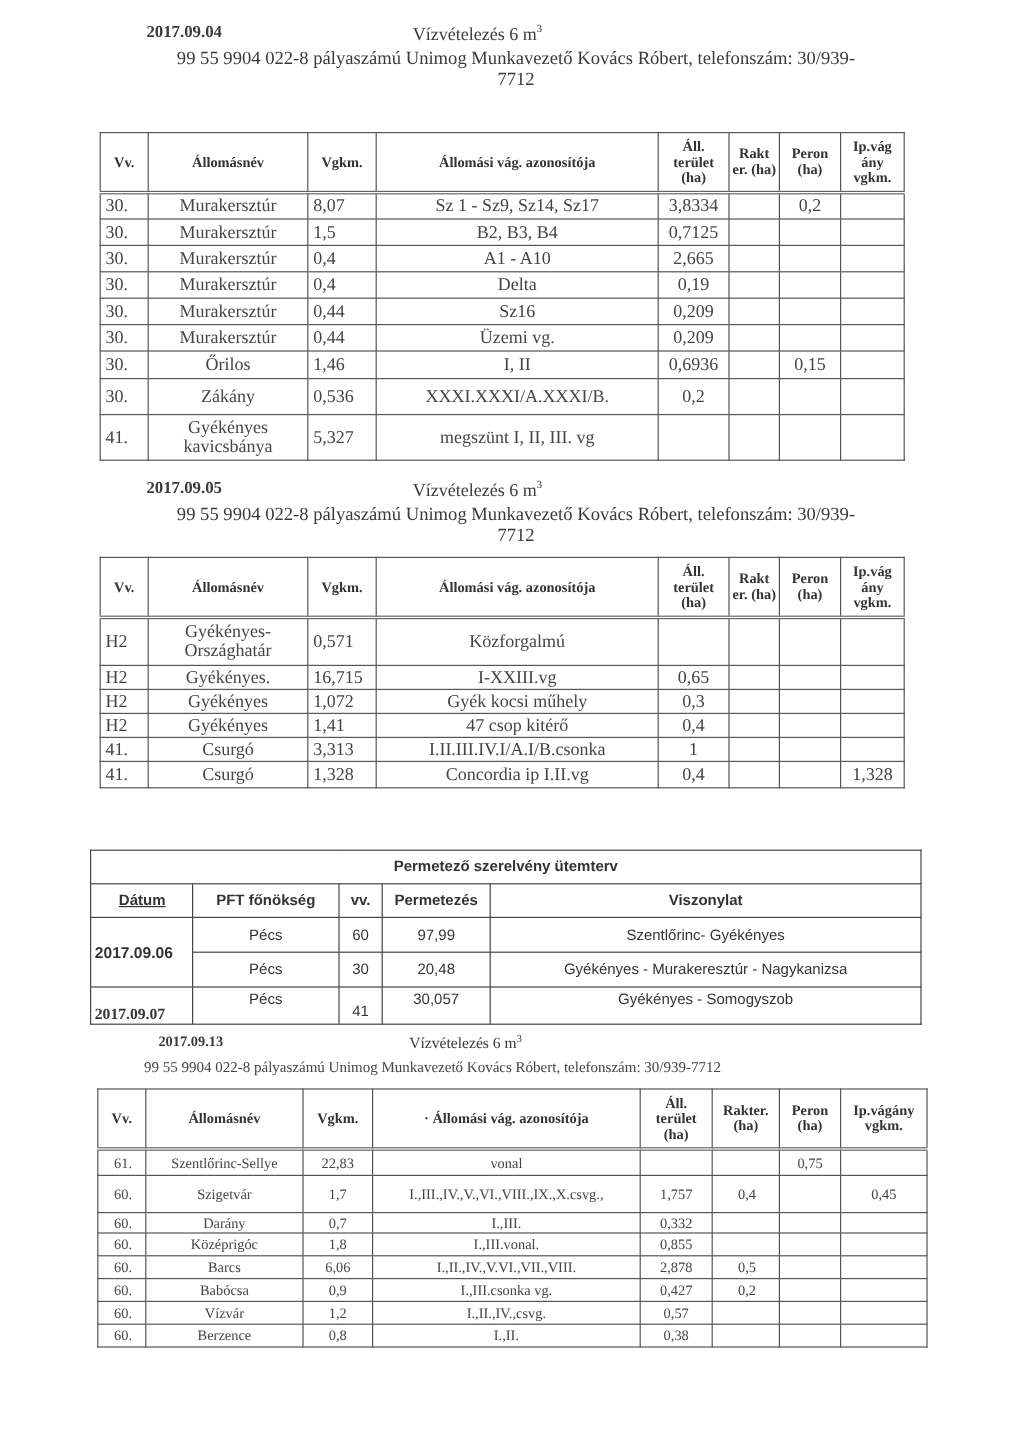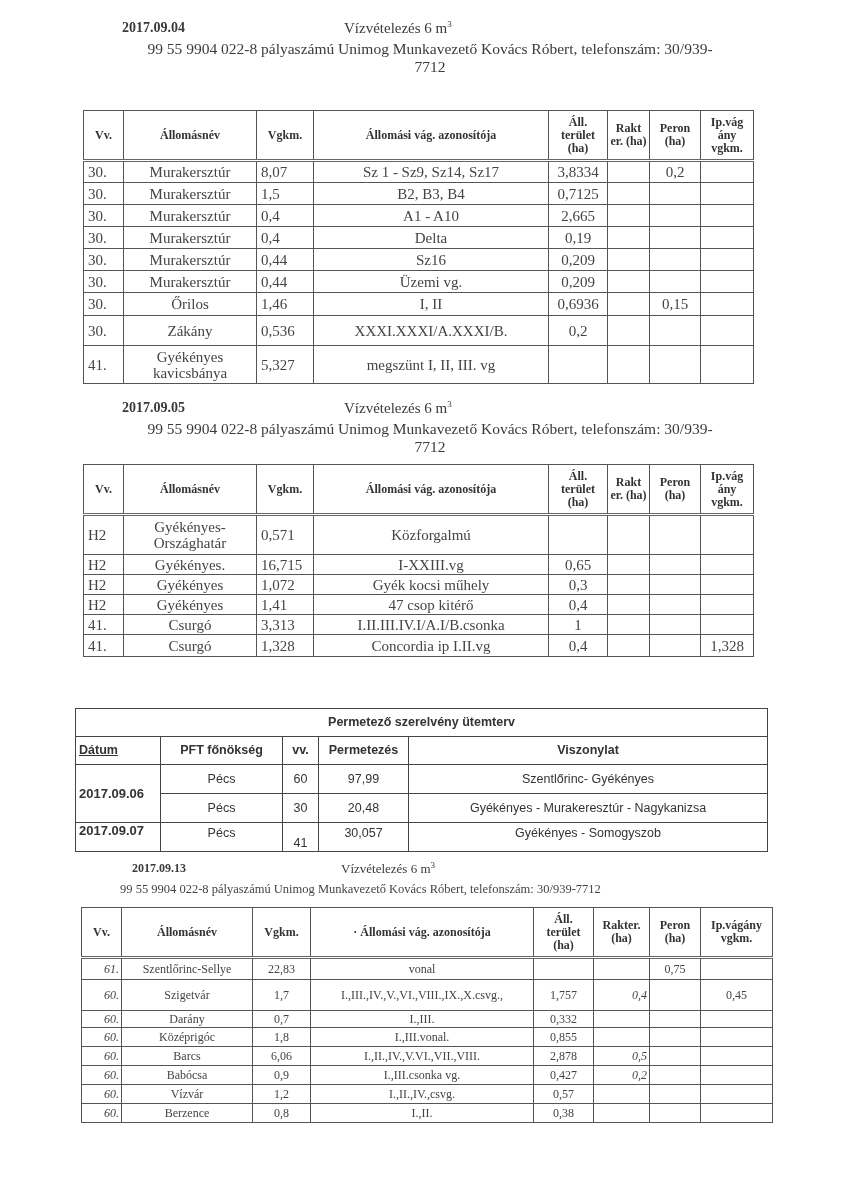--- a/index.html
+++ b/index.html
@@ -18,21 +18,21 @@
   .t1 thead { border-bottom:3px double #666; }
   .t1 td.left { text-align:left; padding-left:4px; }
   .t3 { font-family:"Liberation Sans", sans-serif; }
   .t3 td, .t3 th { border:1px solid #444; font-size:12.5px; color:#333; }
   .t3 th { font-weight:bold; }
   .t3 .datecell { font-weight:bold; text-align:left; padding-left:3px; font-size:13px; }
   .t4 td { font-size:12px; line-height:13px; color:#444; }
   .t4 th { font-size:12px; }
   .t4 thead tr { height:50px; }
   .t4 thead { border-bottom:3px double #666; }
-  .t4 td.left { text-align:right; padding-left:4px;font-style:italic; }
+  .t4 td.left { text-align:center; padding-left:4px; }
 </style>
 </head>
 <body>
 
 <div class="abs date" style="left:122px; top:20px;">2017.09.04</div>
 <div class="abs hdr-title" style="left:344px; top:19px;"><span>Vízvételezés 6 m</span><sup>3</sup></div>
 <div class="abs sub" style="left:60px; width:740px; top:40px;">
   <div>99 55 9904 022-8 pályaszámú Unimog  Munkavezető Kovács Róbert, telefonszám: 30/939-</div>
   <div>7712</div>
 </div>
@@ -254,41 +254,41 @@
       <col style="width:122px">
       <col style="width:36px">
       <col style="width:90px">
       <col style="width:359px">
     </colgroup>
   <tbody>
       <tr style="height:28px">
     <th colspan="5">Permetező szerelvény ütemterv</th>
   </tr>
   <tr style="height:28px">
-    <th style="text-align:left; padding-left:3px;text-decoration:underline;">Dátum</th>
+    <th style="text-align:center; padding-left:3px;text-decoration:underline;">Dátum</th>
     <th>PFT főnökség</th>
     <th>vv.</th>
     <th>Permetezés</th>
     <th>Viszonylat</th>
   </tr>
   <tr style="height:29px">
     <td rowspan="2" class="datecell">2017.09.06</td>
     <td>Pécs</td>
     <td>60</td>
     <td>97,99</td>
     <td>Szentlőrinc- Gyékényes</td>
   </tr>
   <tr style="height:29px">
     <td>Pécs</td>
     <td>30</td>
     <td>20,48</td>
     <td>Gyékényes - Murakeresztúr - Nagykanizsa</td>
   </tr>
   <tr style="height:29px">
-    <td class="datecell" style="vertical-align:top; padding-top:0;">2017.09.07</td>
+    <td class="datecell" style="vertical-align:top; padding-top:14px;font-family:Liberation Serif, serif;">2017.09.07</td>
     <td style="vertical-align:top; padding-top:3px;">Pécs</td>
     <td style="vertical-align:top; padding-top:13px;">41</td>
     <td style="vertical-align:top; padding-top:3px;text-align:center;">30,057</td>
     <td style="vertical-align:top; padding-top:3px;">Gyékényes - Somogyszob</td>
   </tr>
 </tbody>
   </table>
 
 <div class="abs date" style="left:132px; top:861px; font-size:12px;">2017.09.13</div>
 <div class="abs" style="left:341px; top:860px; font-size:13px;"><span>Vízvételezés 6 m</span><sup>3</sup></div>

